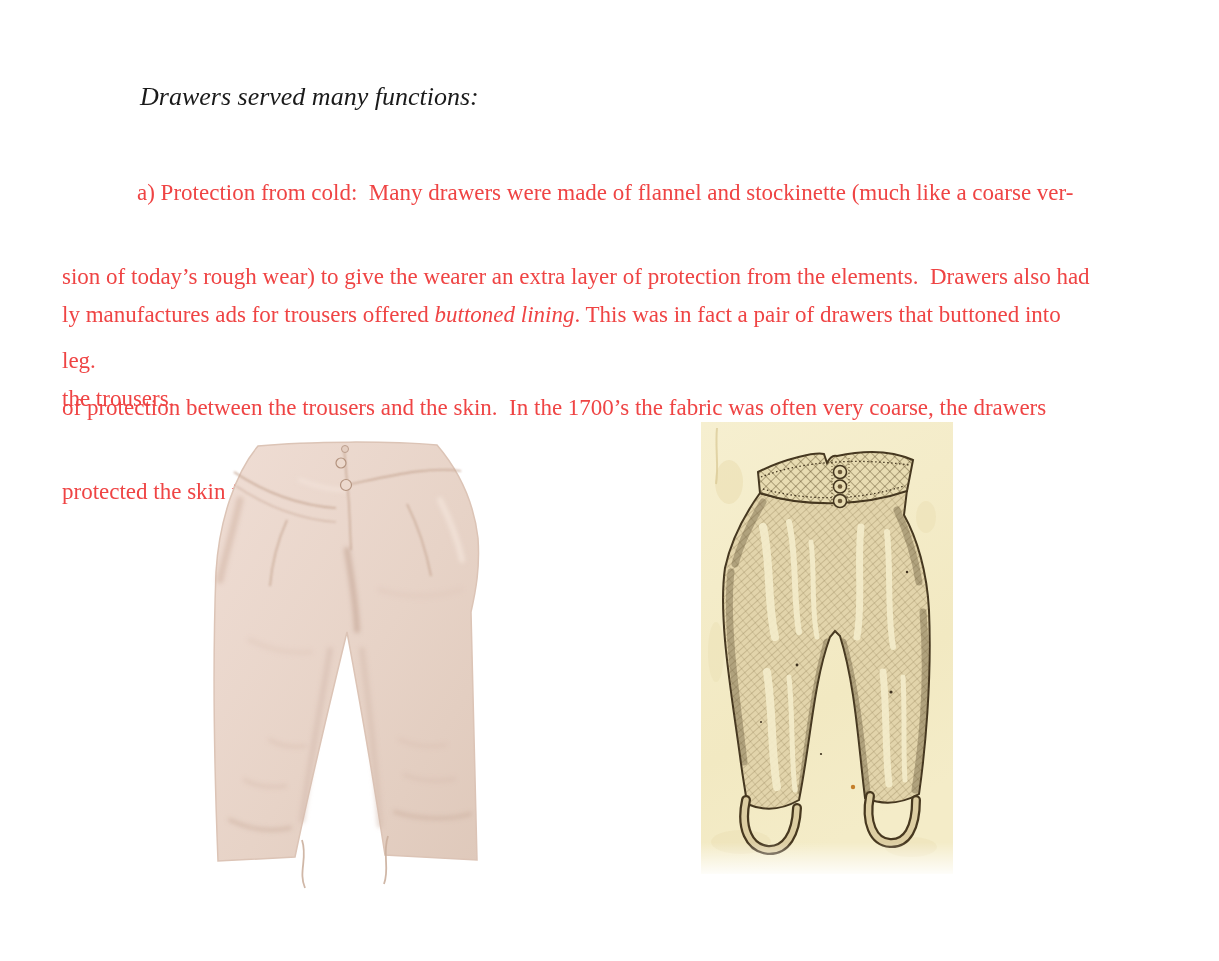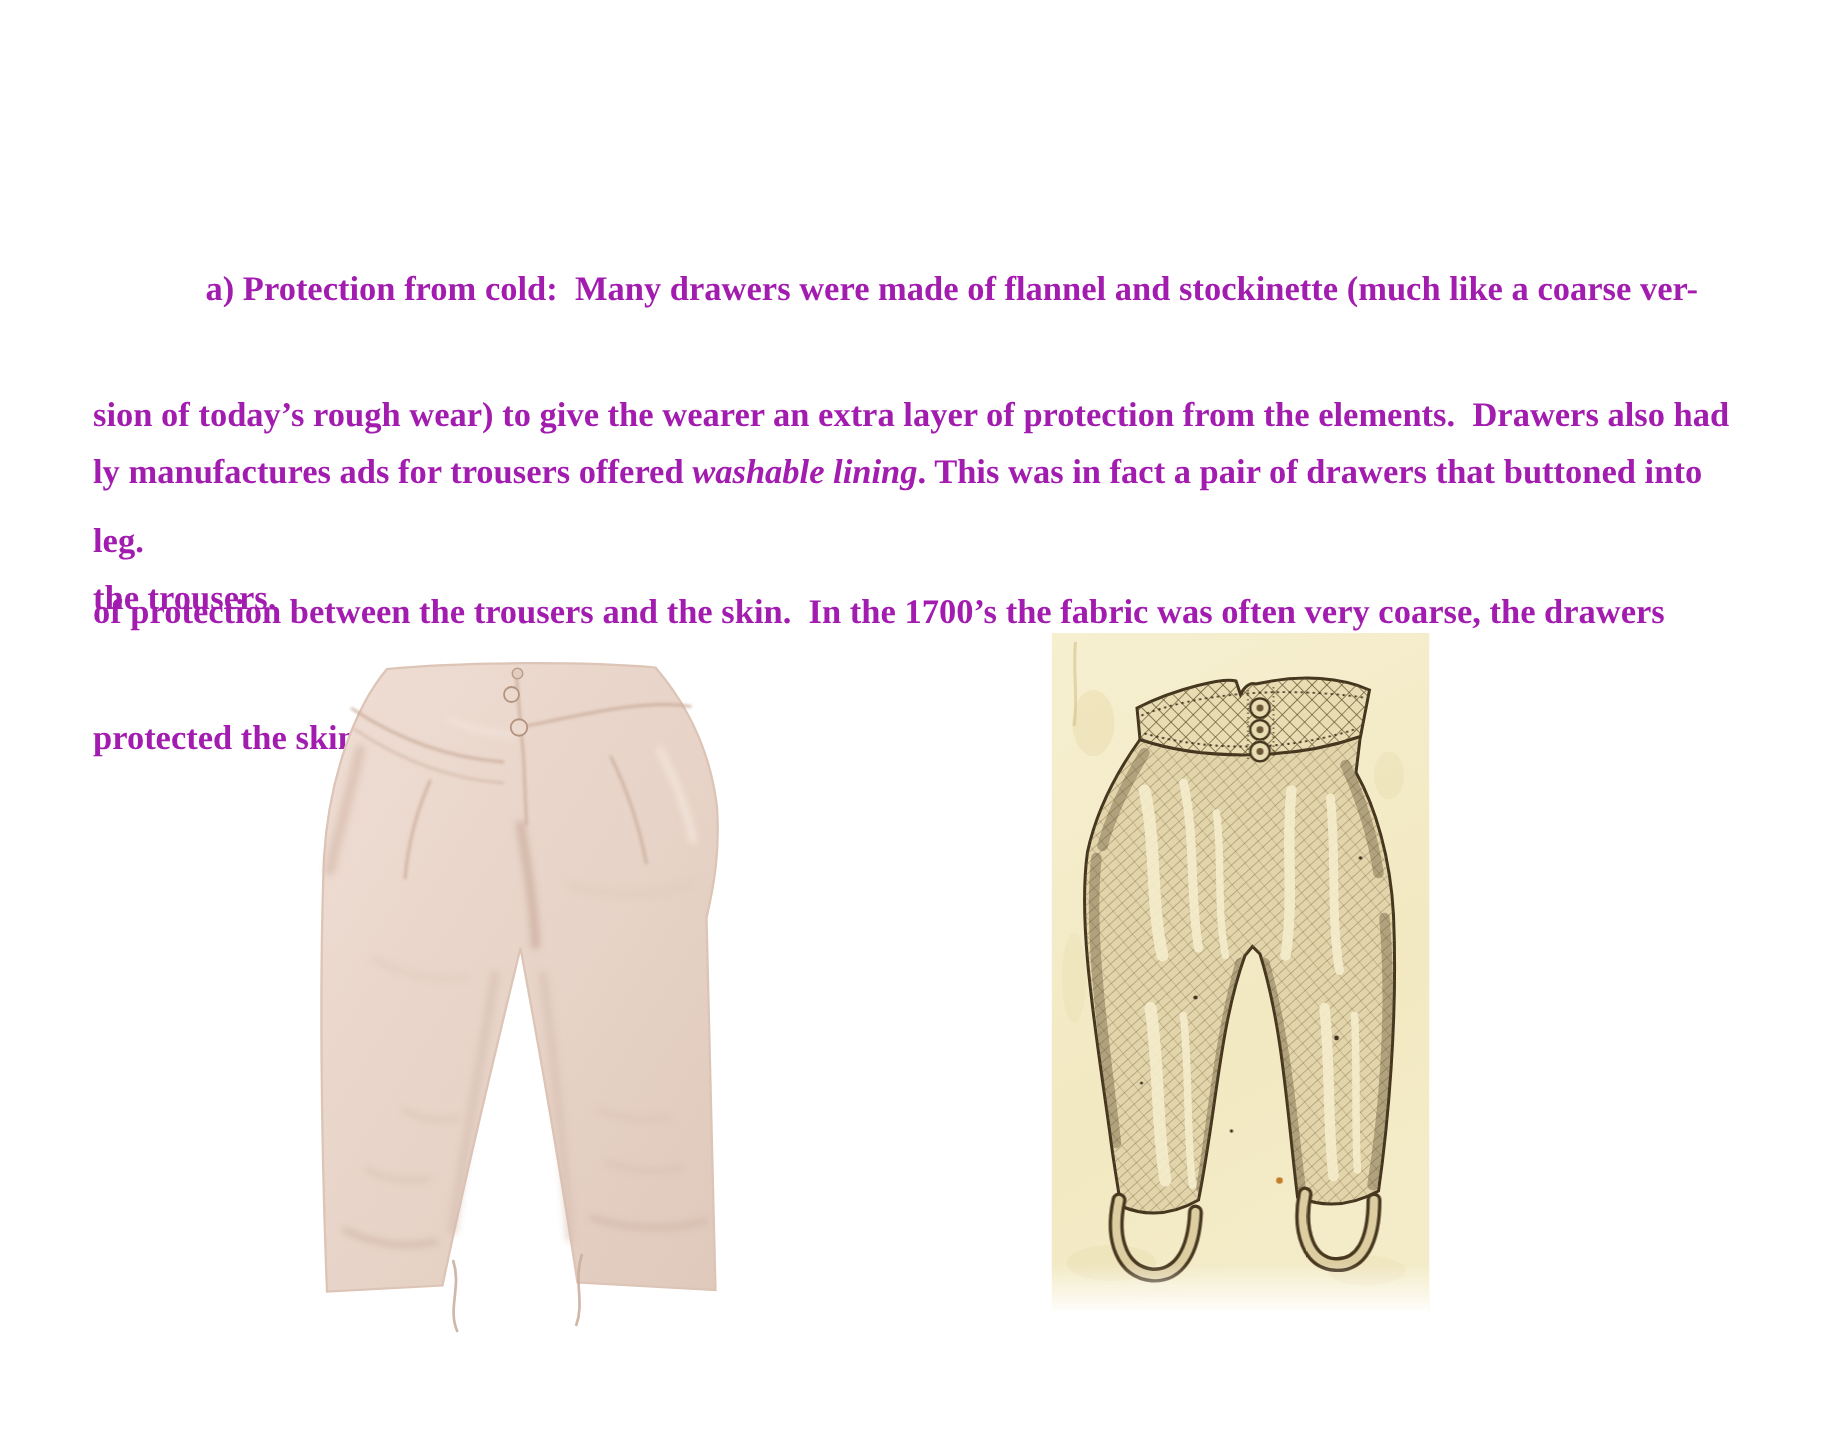--- a/index.html
+++ b/index.html
@@ -1,41 +1,42 @@
 <!DOCTYPE html>
 <html><head>
 <meta charset="utf-8">
 <style>
   html,body{margin:0;padding:0;}
   body{width:1219px;height:961px;background:#ffffff;font-family:"Liberation Serif",serif;}
   .page{position:relative;width:1219px;height:961px;overflow:hidden;background:#ffffff;}
   .heading{position:absolute;left:140px;top:80px;font-style:italic;font-size:26px;line-height:34px;color:#1a1a1a;white-space:pre;}
-  .para{position:absolute;left:62px;font-size:23px;line-height:28px;color:#a21caf;white-space:pre;font-weight:bold;}
+  .para{position:absolute;left:62px;font-size:23px;line-height:28px;color:#ef4444;white-space:pre;}
   .para .line{white-space:pre;}
   .para .line.indent{padding-left:75px;}
   #para-a{top:123px;}
   #para-b{top:245px;}
   #para-c{top:338px;}
   .ital{font-style:italic;}
   .fig{position:absolute;}
 </style>
 </head>
 <body>
 
 <div class="page">
 
+  <div class="heading">Drawers served many functions:</div>
 
   <div class="para" id="para-a">
     <div class="line indent">a) Protection from cold:  Many drawers were made of flannel and stockinette (much like a coarse ver-</div>
     <div class="line">sion of today’s rough wear) to give the wearer an extra layer of protection from the elements.  Drawers also had</div>
     <div class="line">leg.</div>
   </div>
 
   <div class="para" id="para-b">
-    <div class="line"><span>ly manufactures ads for trousers offered </span><span class="ital">washable lining</span><span>. This was in fact a pair of drawers that buttoned into</span></div>
+    <div class="line"><span>ly manufactures ads for trousers offered </span><span class="ital">buttoned lining</span><span>. This was in fact a pair of drawers that buttoned into</span></div>
     <div class="line">the trousers.</div>
   </div>
 
   <div class="para" id="para-c">
     <div class="line">of protection between the trousers and the skin.  In the 1700’s the fabric was often very coarse, the drawers</div>
     <div class="line">protected the skin from this rough fabric.</div>
   </div>
 
   <svg class="fig" style="left:210px;top:440px" width="270" height="450" viewBox="0 0 270 450">
     <defs>

